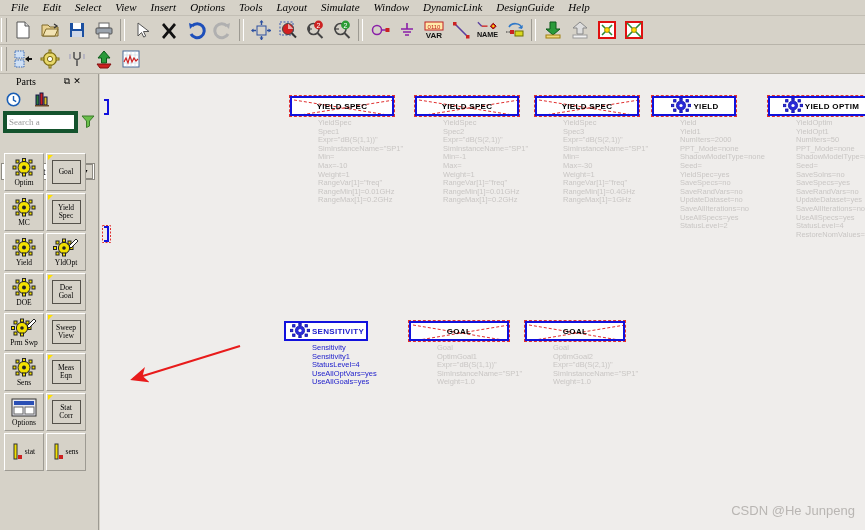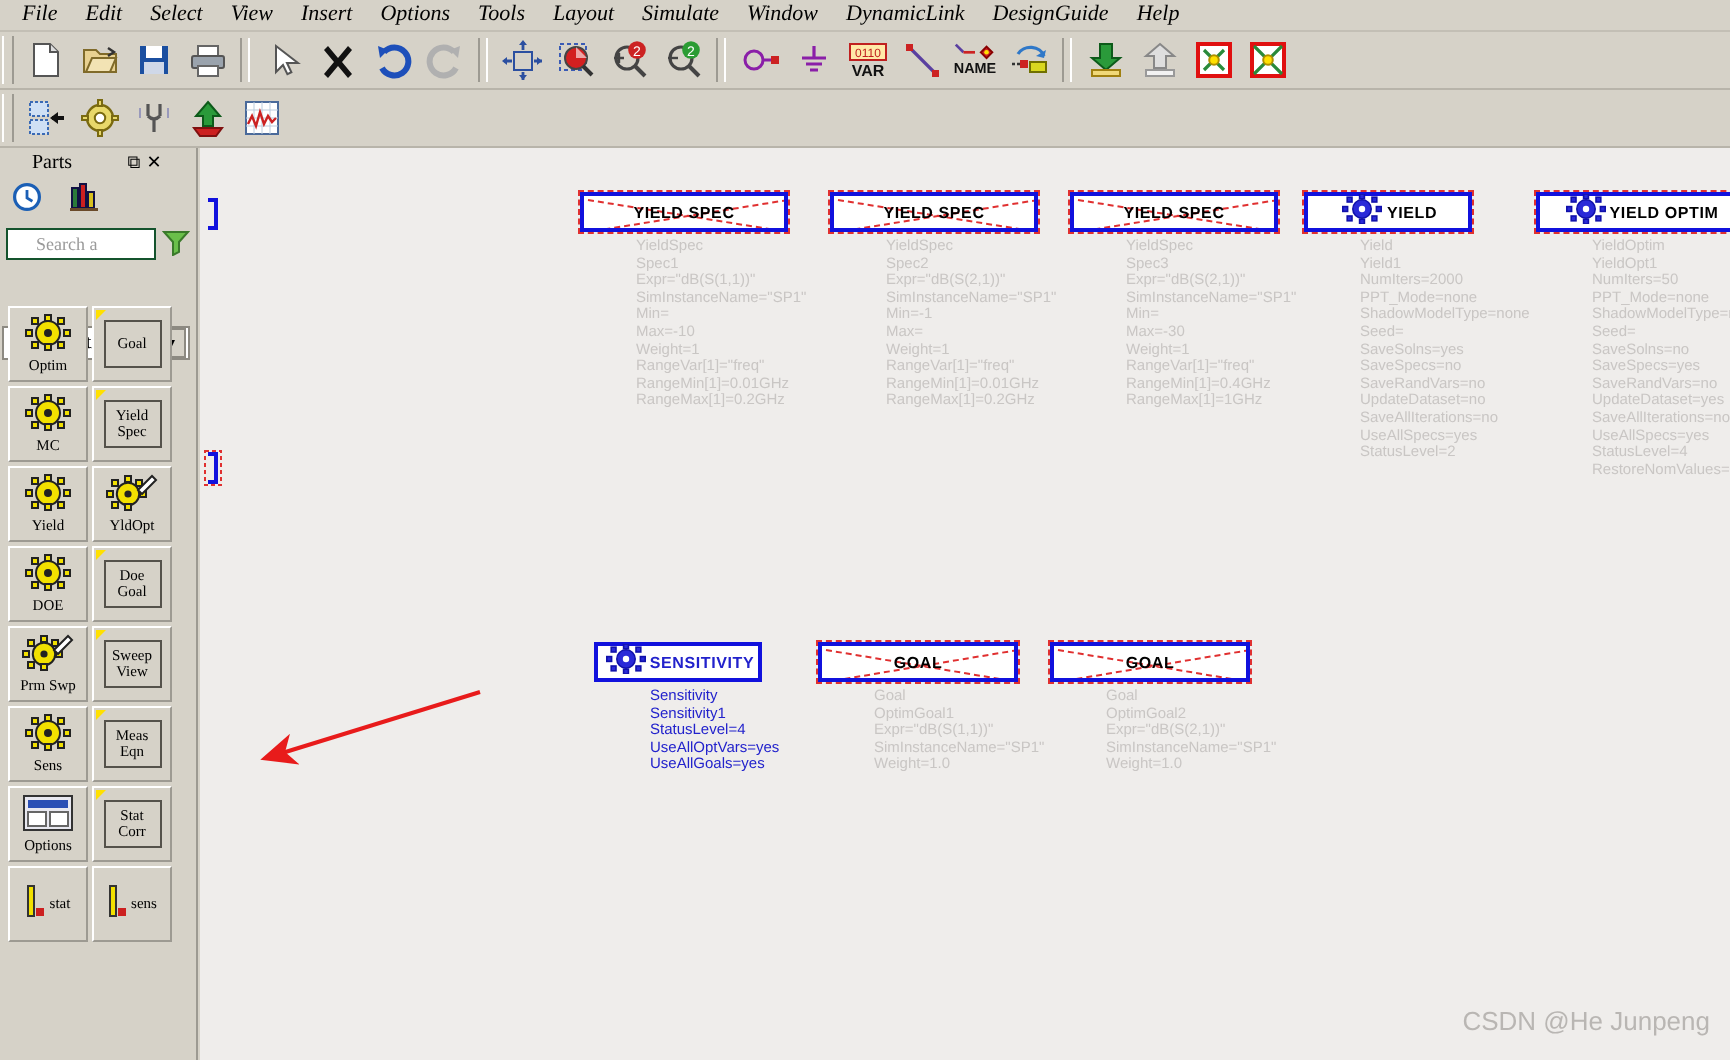--- a/index.html
+++ b/index.html
@@ -29,22 +29,22 @@
 
   
   .parts{position:absolute;left:0;top:74px;width:99px;height:456px;
          background:#d6d2c8;border-right:1px solid #9d9a92;box-sizing:border-box;}
   .parts-title{height:14px;display:flex;align-items:center;
                font-family:"Liberation Serif",serif;font-size:10px;padding:0 16px;}
   .parts-title .t{flex:1;}
   .parts-title .bx{width:10px;text-align:center;font-size:9px;cursor:pointer;}
   .parts-icons{height:24px;display:flex;align-items:center;padding-left:6px;gap:14px;}
   .parts-search{height:20px;display:flex;align-items:center;padding:0 3px;gap:3px;}
-  .search-box{flex:1;height:14px;background:#fff;border:1px solid #14532d;
-              font-size:9px;color:#9a9a9a;padding-left:14px;line-height:14px;
+  .search-box{flex:1;height:14px;background:#fff;border:4px solid #14532d;
+              font-size:9px;color:#9a9a9a;padding-left:2px;line-height:14px;
               font-family:"Liberation Serif",serif;overflow:hidden;white-space:nowrap;}
   .cat-row{height:18px;padding:1px 3px 0 1px;}
   .cat-sel{height:15px;background:#fff;border:1px solid #8d8a82;display:flex;
            align-items:center;font-size:9.5px;font-family:"Liberation Serif",serif;
            padding-left:2px;margin-top:30px;}
   .cat-sel .lbl{flex:1;white-space:nowrap;overflow:hidden;}
   .cat-arrow{width:13px;height:13px;background:#d6d2c8;border:1px solid #8d8a82;
              display:flex;align-items:center;justify-content:center;font-size:7px;
              margin-right:1px;}
   .palette{padding:2px 0 0 4px;display:flex;flex-wrap:wrap;width:94px;}
@@ -652,21 +652,21 @@
               </svg></span>
             <span class="htxt" style="color: rgb(0, 0, 0);">YIELD</span>
           </div>
           <div class="body" style="color: rgb(201, 198, 196);">
             <div>Yield</div>
             <div>Yield1</div>
             <div>NumIters=2000</div>
             <div>PPT_Mode=none</div>
             <div>ShadowModelType=none</div>
             <div>Seed=</div>
-            <div>SaveSolns=yes</div>
+            <div>YieldSpec=yes</div>
             <div>SaveSpecs=no</div>
             <div>SaveRandVars=no</div>
             <div>UpdateDataset=no</div>
             <div>SaveAllIterations=no</div>
             <div>UseAllSpecs=yes</div>
             <div>StatusLevel=2</div>
           </div>
         </div>
         <div class="comp" style="left: 668px; top: 22px;">
           <div class="hdr" style="width: 104px; height: 20px; border: 2px solid rgb(17, 17, 221);">
@@ -697,21 +697,21 @@
             <div>SaveSolns=no</div>
             <div>SaveSpecs=yes</div>
             <div>SaveRandVars=no</div>
             <div>UpdateDataset=yes</div>
             <div>SaveAllIterations=no</div>
             <div>UseAllSpecs=yes</div>
             <div>StatusLevel=4</div>
             <div>RestoreNomValues=</div>
           </div>
         </div>
-        <div class="comp" style="left: 197px; top: 247px;">
+        <div class="comp" style="left: 184px; top: 247px;">
           <div class="hdr" style="width: 84px; height: 20px; border: 2px solid rgb(17, 17, 221);">
             <span style="position: relative; z-index: 3;"><svg width="20" height="15" viewBox="0 0 20 15" style="margin:0 2px">
                 <g fill="#2a2ad8" stroke="#1111aa" stroke-width=".8">
                   <circle cx="10" cy="7.5" r="4.6"></circle>
                   <rect x="8.8" y="0" width="2.4" height="2.4"></rect>
                   <rect x="8.8" y="12.6" width="2.4" height="2.4"></rect>
                   <rect x="0.4" y="6.3" width="2.4" height="2.4"></rect>
                   <rect x="17.2" y="6.3" width="2.4" height="2.4"></rect>
                   <rect x="2.6" y="1.6" width="2.4" height="2.4"></rect>
                   <rect x="15" y="1.6" width="2.4" height="2.4"></rect>

